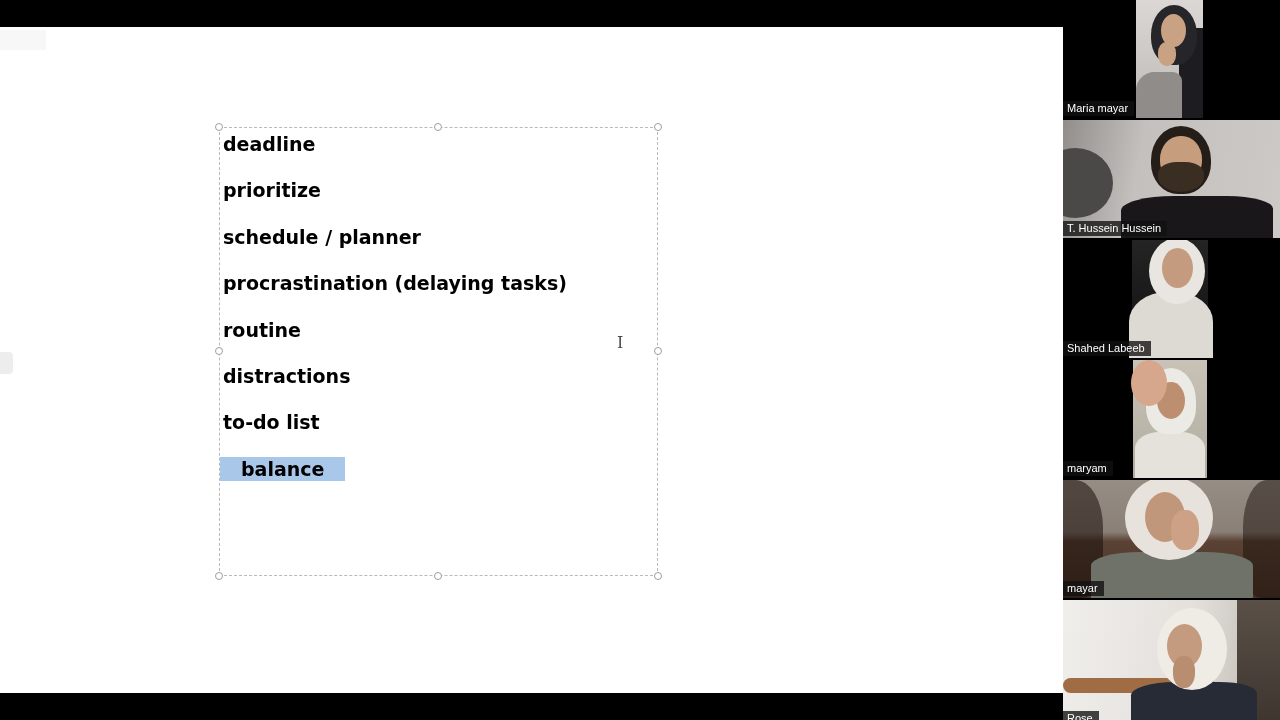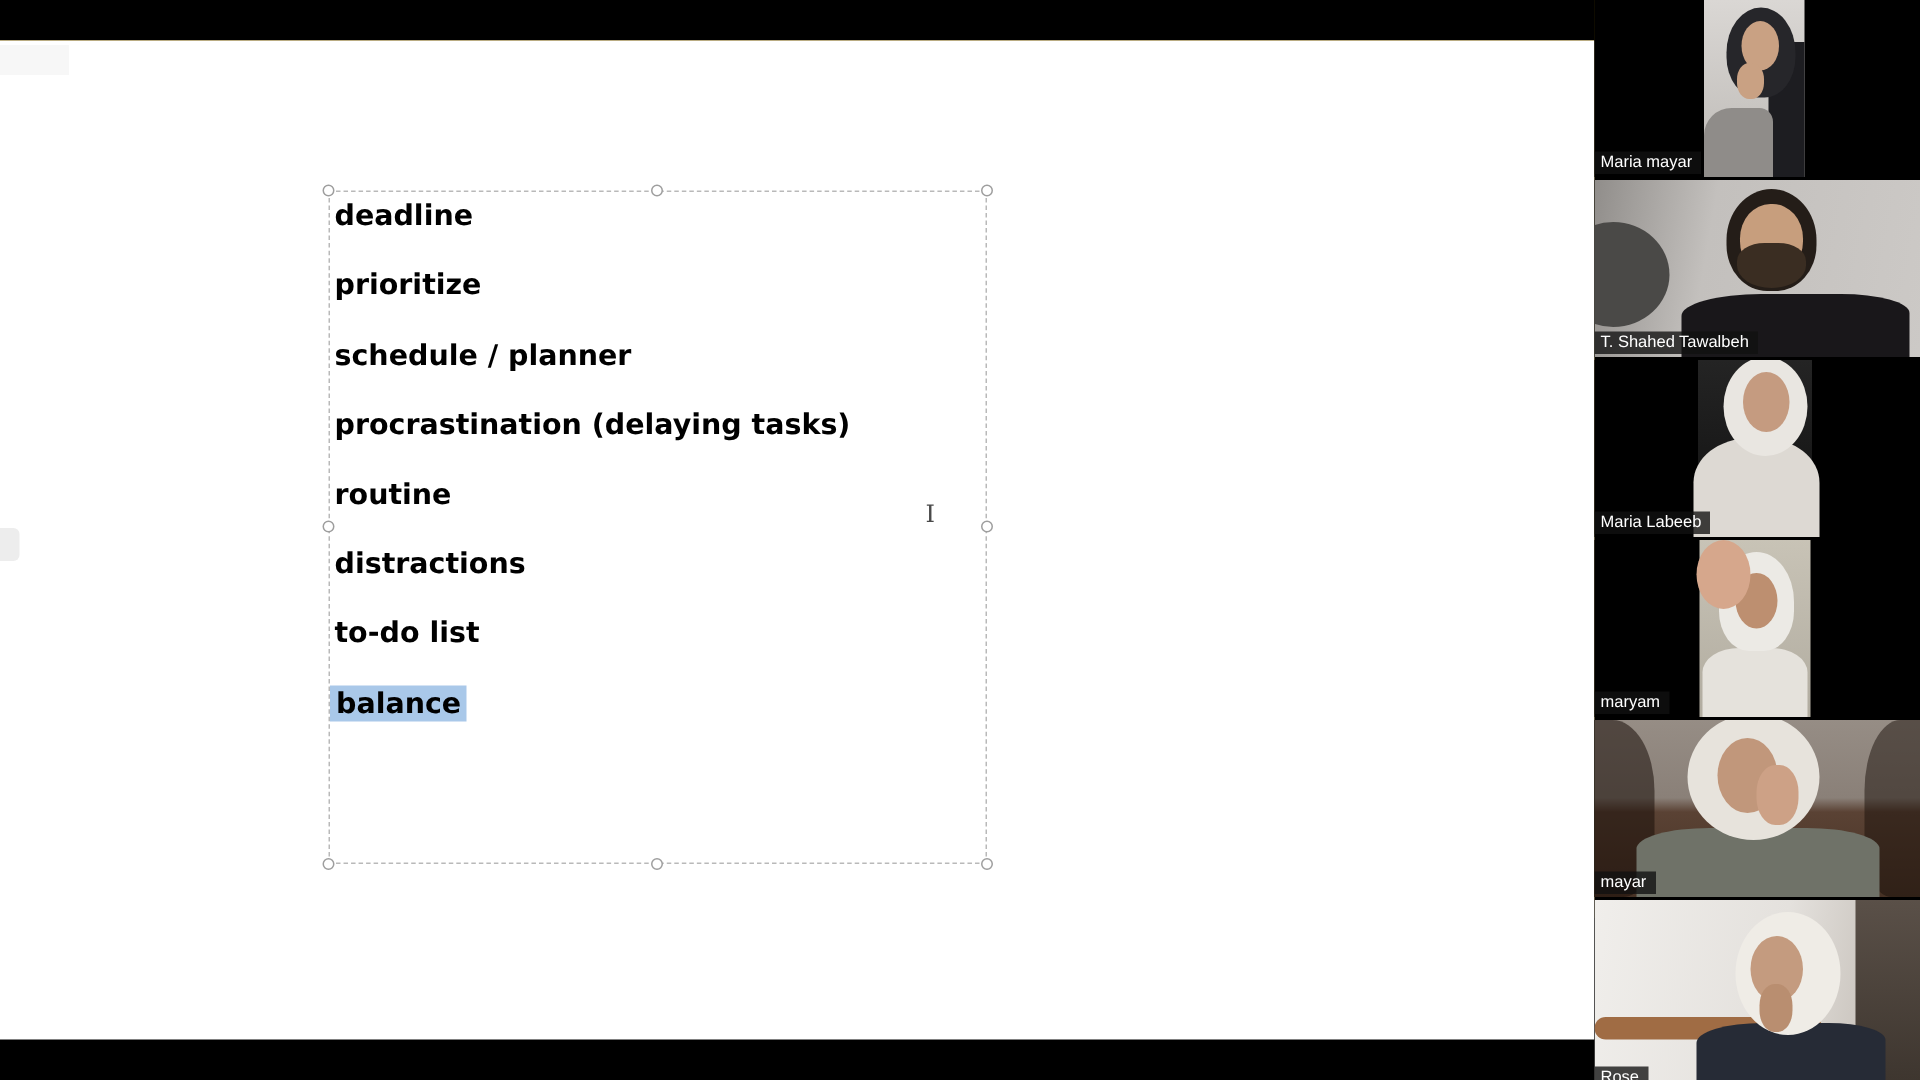--- a/index.html
+++ b/index.html
@@ -1,41 +1,41 @@
 <!DOCTYPE html>
 <html><head>
 <meta charset="utf-8">
 <style>
   html,body{margin:0;padding:0;background:#000;}
   #screen{position:relative;width:1280px;height:720px;overflow:hidden;background:#000;
           font-family:"Liberation Sans",sans-serif;}
 
   
-  .main{position:absolute;left:0;top:0;width:1063px;height:612px;background:#eab308;text-decoration:underline;}
+  .main{position:absolute;left:0;top:0;width:1063px;height:612px;background:#fdba74;text-decoration:underline;}
   .letterbox-top{position:absolute;left:0;top:0;width:1063px;height:27px;background:#000;}
   .letterbox-bottom{position:absolute;left:0;top:693px;width:1063px;height:27px;background:#000;}
   .slide{position:absolute;left:0;top:27px;width:1063px;height:666px;background:#ffffff;}
 
   .ghost-sq{position:absolute;left:0;top:3px;width:46px;height:20px;background:#f7f7f7;}
   .edge-tab{position:absolute;left:0;top:325px;width:13px;height:22px;background:#ededed;border-radius:0 4px 4px 0;}
 
   
   .textbox{position:absolute;left:219px;top:100px;width:439px;height:449px;
            border:1px dashed #b9b9b9;box-sizing:border-box;}
   .handle{position:absolute;width:8px;height:8px;border-radius:50%;
           background:#ffffff;border:1px solid #9e9e9e;box-sizing:border-box;}
   .h-nw{left:215px;top:96px;}  .h-n{left:434px;top:96px;}  .h-ne{left:654px;top:96px;}
   .h-w{left:215px;top:320px;}  .h-e{left:654px;top:320px;}
   .h-sw{left:215px;top:545px;} .h-s{left:434px;top:545px;} .h-se{left:654px;top:545px;}
 
   .wordlist{position:absolute;left:223px;top:94px;width:430px;
             font-family:"DejaVu Sans","Liberation Sans",sans-serif;
             font-weight:bold;font-size:19px;line-height:46.4px;color:#000;white-space:nowrap;}
   .word{height:46.4px;}
-  .hl{background:#a9c8e9;padding:1px 4px;margin-left:-3px;}
+  .hl{background:#a9c8e9;padding:1px 21px;margin-left:-3px;}
 
   .ibeam{position:absolute;left:617px;top:307px;width:11px;height:17px;color:#4a4a4a;
          font-family:"DejaVu Serif",serif;font-size:16px;line-height:17px;}
 
   
   .strip{position:absolute;left:1063px;top:0;width:217px;height:720px;background:#000;}
   .tile{position:absolute;left:0;width:217px;height:118px;background:#000;overflow:hidden;}
   .tile1{top:0;} .tile2{top:120px;} .tile3{top:240px;} .tile4{top:360px;} .tile5{top:480px;} .tile6{top:600px;height:120px;}
   .art{position:absolute;inset:0;}
   .art div{position:absolute;}
@@ -146,31 +146,31 @@
 
     <div class="tile tile2">
       <div class="art">
         <div class="t2-bg"></div>
         <div class="t2-blob"></div>
         <div class="t2-torso"></div>
         <div class="t2-hair"></div>
         <div class="t2-face"></div>
         <div class="t2-beard"></div>
       </div>
-      <div class="name-tag">T. Shahed Tawalbeh</div>
+      <div class="name-tag">T. Hussein Hussein</div>
     </div>
 
     <div class="tile tile3">
       <div class="art">
         <div class="t3-strip"></div>
         <div class="t3-torso"></div>
         <div class="t3-hood"></div>
         <div class="t3-face"></div>
       </div>
-      <div class="name-tag">Maria Labeeb</div>
+      <div class="name-tag">Shahed Labeeb</div>
     </div>
 
     <div class="tile tile4">
       <div class="art">
         <div class="t4-strip"></div>
         <div class="t4-torso"></div>
         <div class="t4-hijab"></div>
         <div class="t4-face"></div>
         <div class="t4-hand"></div>
       </div>

